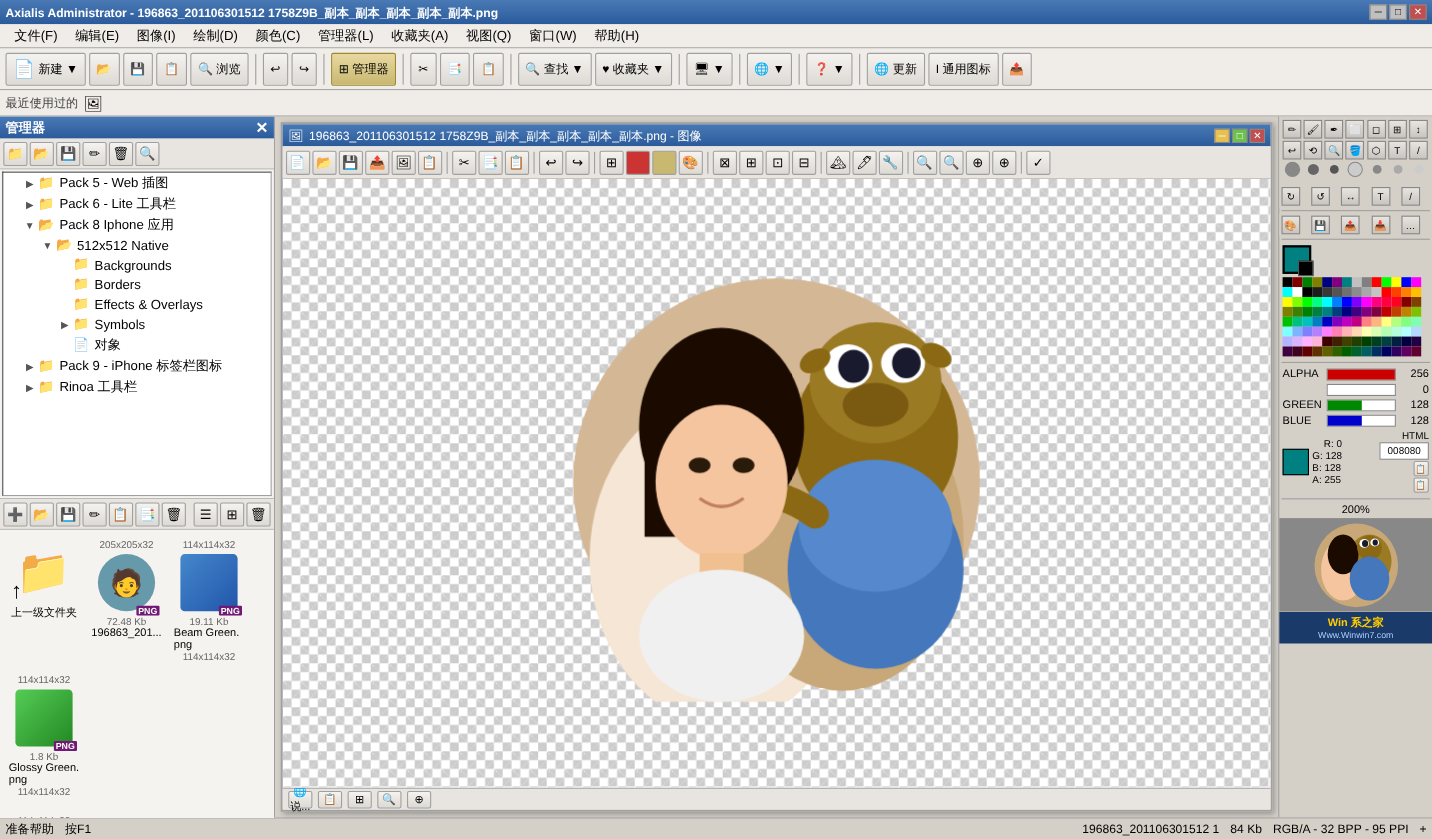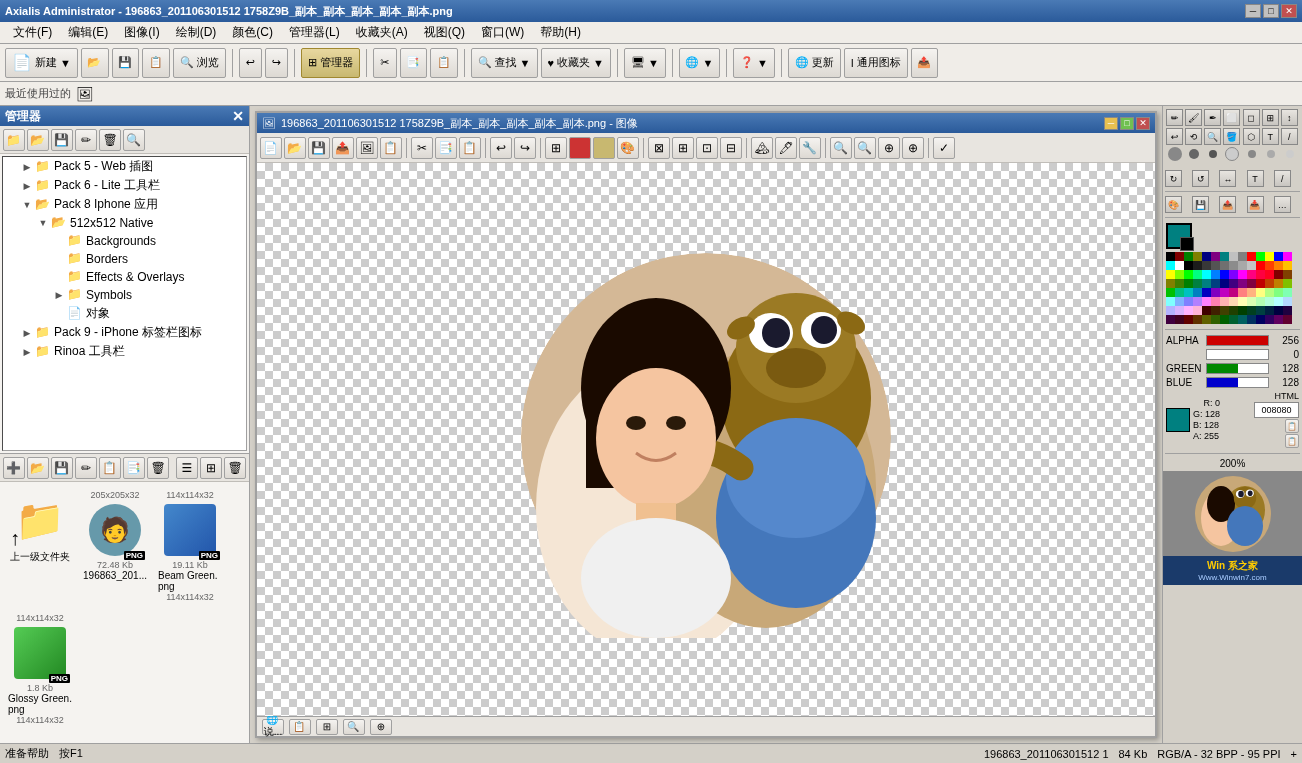--- a/index.html
+++ b/index.html
@@ -94,21 +94,21 @@
     
     ::-webkit-scrollbar { width: 12px; height: 12px; }
     ::-webkit-scrollbar-track { background: #e8e5e0; border: 1px solid #a0a0a0; }
     ::-webkit-scrollbar-thumb { background: #b0ada8; border: 1px solid #888; }
     
     
     .folder-yellow { color: #f0c040; }
     .folder-open { color: #f0a020; }
     
     
-    .png-badge { background: #000000; color: white; font-size: 8px; padding: 0 2px; font-weight: bold; border-radius: 1px; }
+    .png-badge { background: #701a75; color: white; font-size: 8px; padding: 0 2px; font-weight: bold; border-radius: 1px; }
   </style>
 </head>
 <body>
 
 <div class="title-bar">
   <div class="title-bar-title">Axialis Administrator - 196863_201106301512 1758Z9B_副本_副本_副本_副本_副本.png</div>
   <div class="title-bar-controls">
     <div class="title-bar-btn">─</div>
     <div class="title-bar-btn">□</div>
     <div class="title-bar-btn close">✕</div>

